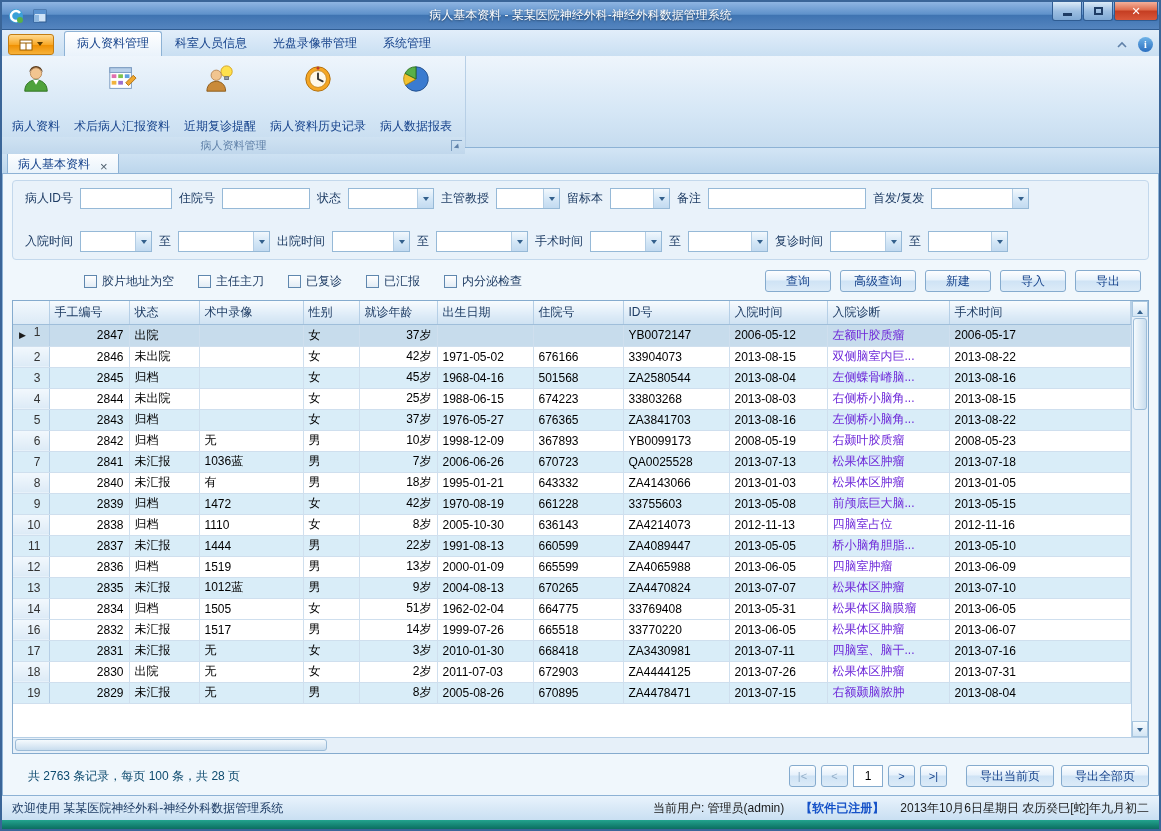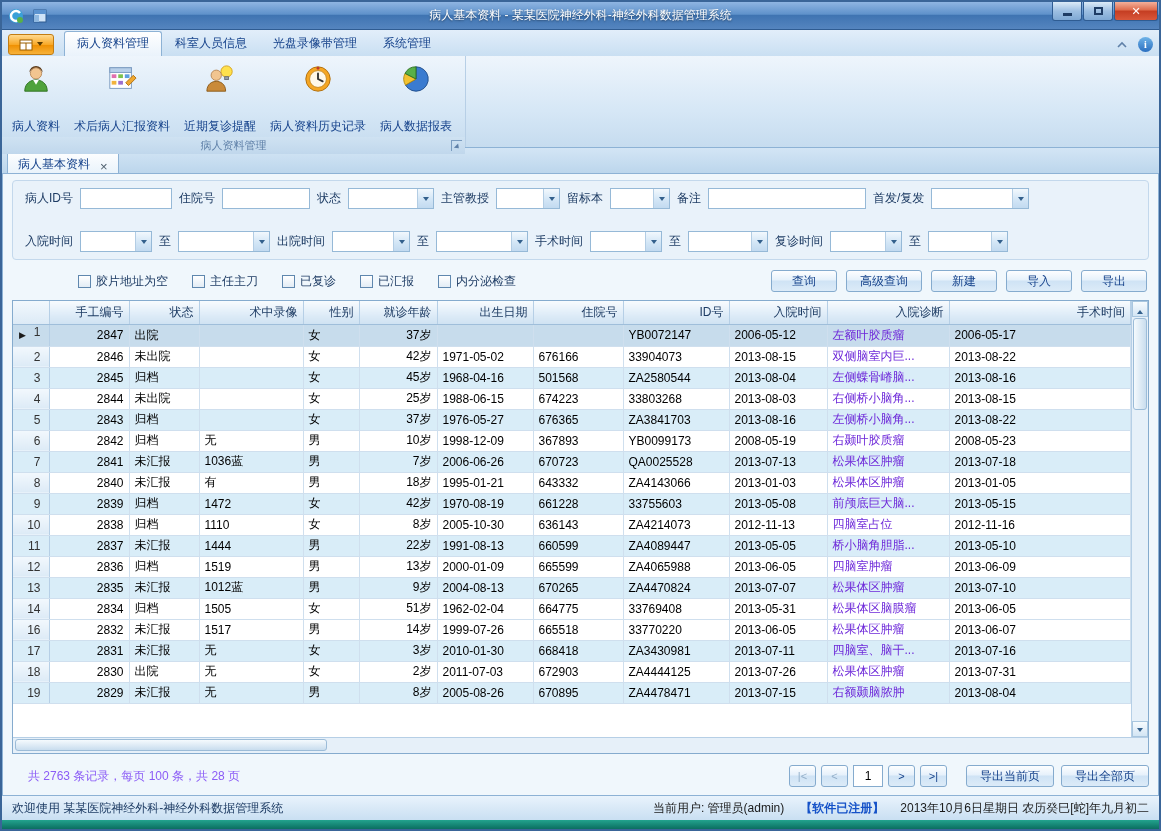--- a/index.html
+++ b/index.html
@@ -47,49 +47,49 @@
 .arrow-btn{width:16px;flex:0 0 16px;background:linear-gradient(#f2f8fd,#d3e6f6 55%,#c2daf0);border-left:1px solid #b3cde4;display:flex;align-items:flex-start;justify-content:center}
 .tri-down{width:0;height:0;border:3.5px solid transparent;border-top:4.5px solid #33608c;margin-top:8px}
 .arrow-btn .tri-down{margin-top:8px}
 .tri-up{width:0;height:0;border:3.5px solid transparent;border-bottom:4.5px solid #33608c;margin-top:3px}
 
 .ff-patient_id{width:92px}.ff-inpatient_no{width:88px}.ff-status{width:86px}.ff-professor{width:64px}.ff-specimen{width:60px}.ff-remark{width:158px}.ff-first_recur{width:98px}
 .ff-patient_name{width:92px}.ff-tumor_site{width:86px}.ff-intraop_video{width:86px}.ff-admission_diag{width:140px}.ff-final_diag{width:145px}.ff-pathology{width:145px}
 .ff-admit_from,.ff-surgery_from,.ff-revisit_from{width:72px}.ff-discharge_from{width:78px}
 .ff-admit_to,.ff-discharge_to{width:92px}.ff-surgery_to,.ff-revisit_to{width:80px}
 
-.toolbar{display:flex;align-items:center;margin:10px 2px 8px}
+.toolbar{display:flex;align-items:center;margin:10px 8px 8px}
 .checkboxes{display:flex;gap:24px;margin-left:64px}
 .checkbox{display:flex;align-items:center;gap:5px;color:#1e3c64}
 .cb-box{width:13px;height:13px;border:1px solid #5f87ae;background:linear-gradient(#ffffff,#e2ecf5)}
 .actions{margin-left:auto;display:flex;gap:9px}
 .btn{height:22px;min-width:66px;padding:0 13px;background:linear-gradient(#fdfeff,#e6f1fb 45%,#cfe3f5 50%,#dcebf8);border:1px solid #85abce;border-radius:3px;color:#15428b;display:flex;align-items:center;justify-content:center;white-space:nowrap}
 
 .grid-area{flex:1;display:flex;flex-direction:column;border:1px solid #85abce;background:#fff;min-height:0}
 .grid-main{flex:1;display:flex;min-height:0;overflow:hidden}
 .grid-wrap{flex:1;overflow:hidden}
 table.grid{border-collapse:collapse;width:100%;table-layout:fixed}
-.grid th{height:23px;background:linear-gradient(#f8fbfe,#e0edf8 55%,#cfe2f2);border-right:1px solid #b6cfe6;border-bottom:1px solid #9fbeda;font-weight:normal;color:#1e3c64;padding:0 5px;text-align:right;white-space:nowrap;overflow:hidden}
+.grid th{height:23px;background:linear-gradient(#f8fbfe,#e0edf8 55%,#cfe2f2);border-right:1px solid #b6cfe6;border-bottom:1px solid #9fbeda;font-weight:normal;color:#1e3c64;padding:0 5px;text-align:left;white-space:nowrap;overflow:hidden}
 .grid td{height:21px;border-right:1px solid #cfdfee;border-bottom:1px solid #cfdfee;padding:0 5px;color:#000;overflow:hidden;white-space:nowrap;text-overflow:ellipsis;background:#fff}
 .grid tr.alt td{background:#d9edf8}
 .grid tr.selected td{background:#c7dcec}
 .grid td.rowind,.grid th.rowind-h{background:linear-gradient(#f2f8fd,#dceaf6);border-right:1px solid #b6cfe6;color:#333;text-align:right;padding-right:8px}
 .sel-arrow{float:left;margin-left:1px;font-size:9px;color:#1a1a1a;line-height:21px}
 .grid td.num{text-align:right}
 .grid td.diag{color:#6d28d9}
 
 .vscroll{width:17px;flex:0 0 17px;background:#e6f0f9;border-left:1px solid #b6cfe6;display:flex;flex-direction:column}
 .vs-btn{height:16px;flex:0 0 16px;background:linear-gradient(#f7fbfe,#d3e5f4);border:1px solid #a9c6df;display:flex;align-items:center;justify-content:center}
 .vs-track{flex:1;position:relative}
 .vs-thumb{position:absolute;top:1px;left:1px;right:1px;height:92px;background:linear-gradient(90deg,#f5fafd,#c9ddee);border:1px solid #9cbcd8;border-radius:3px}
 .hscroll{height:16px;flex:0 0 16px;background:#e6f0f9;border-top:1px solid #b6cfe6;position:relative}
 .hthumb{position:absolute;left:2px;top:1px;height:12px;width:312px;background:linear-gradient(#f5fafd,#c9ddee);border:1px solid #9cbcd8;border-radius:3px}
 
 .gridfooter{flex:0 0 30px;display:flex;align-items:center;margin-top:7px}
-.summary{color:#8b5cf6;margin-left:16px}
+.summary{color:#0c4a6e;margin-left:16px}
 .pager{margin-left:auto;display:flex;gap:5px;align-items:center}
 .pgbtn{width:27px;height:22px;background:linear-gradient(#fdfeff,#e6f1fb 45%,#cfe3f5 50%,#dcebf8);border:1px solid #85abce;border-radius:3px;color:#15428b;display:flex;align-items:center;justify-content:center;font-size:11px}
 .pgbtn.dis{color:#93afc9}
 .page-box{width:30px;height:22px;border:1px solid #85abce;background:#fff;display:flex;align-items:center;justify-content:center;color:#000}
 .export-btns{display:flex;gap:7px;margin-left:14px}
 
 .statusbar{height:25px;flex:0 0 25px;background:linear-gradient(#e9f3fc,#c9dff2);border-top:1px solid #8db2d5;display:flex;align-items:center;padding:0 10px;color:#1e3c64}
 .sb-right{margin-left:auto;display:flex;gap:16px;align-items:center;color:#1a1a1a}
 .registered{color:#1552c8;font-weight:bold}
 .teal-strip{height:9px;flex:0 0 9px;background:linear-gradient(#23a38e,#0b6e60)}

